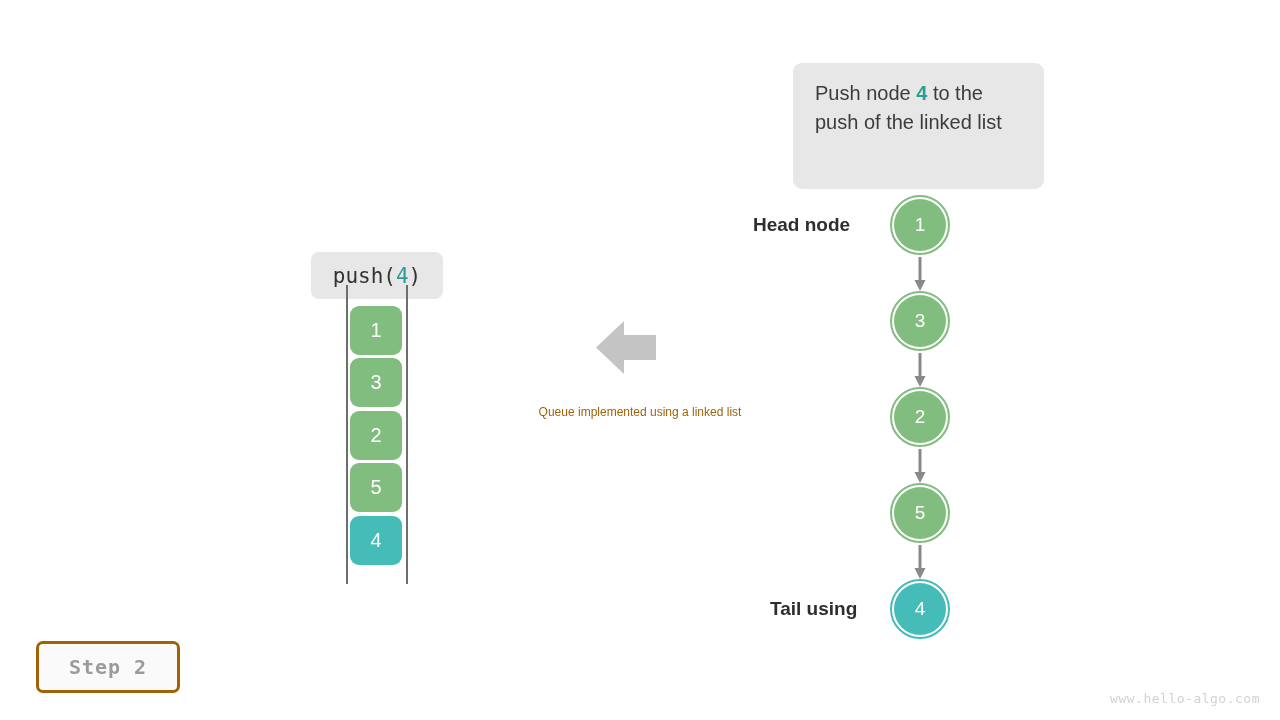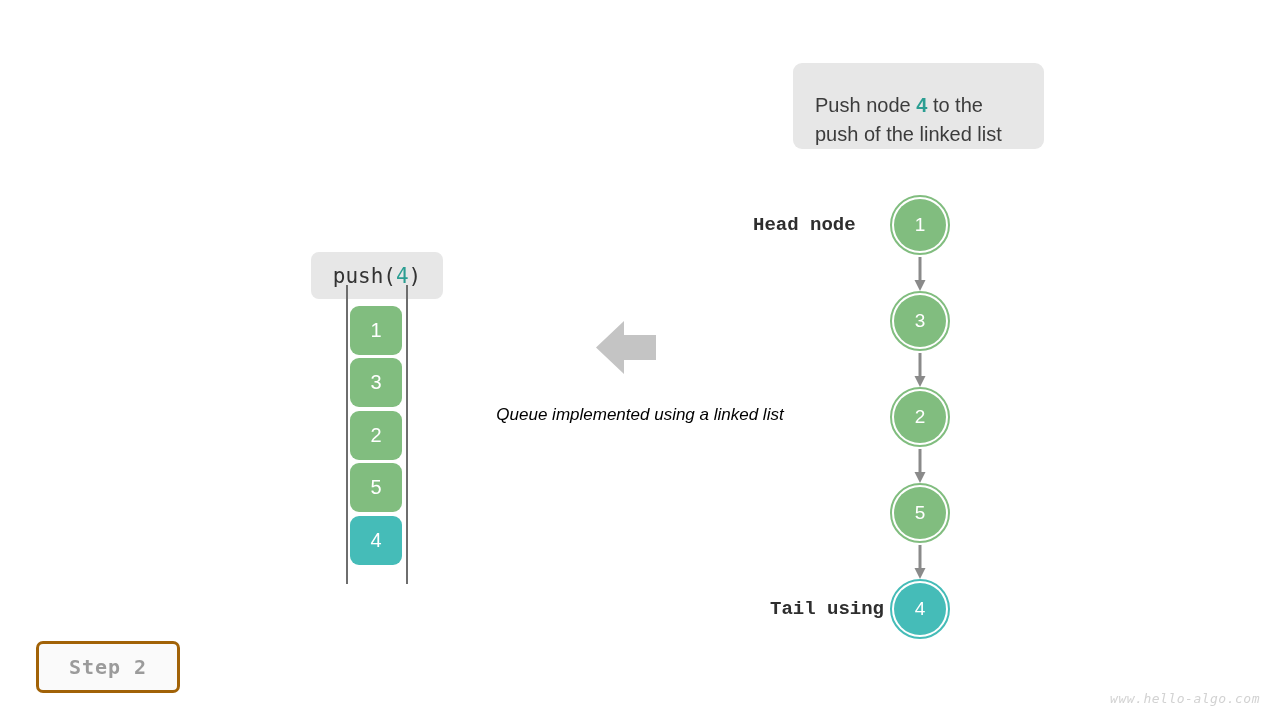--- a/index.html
+++ b/index.html
@@ -18,25 +18,25 @@
     position: absolute;
     inset: 0;
   }
 
   
   .caption-box {
     position: absolute;
     left: 793px;
     top: 63px;
     width: 251px;
-    height: 86px;
+    height: 126px;
     background: #e7e7e7;
     border-radius: 9px;
     box-sizing: border-box;
-    padding: 28px 22px 0 22px;
+    padding: 16px 22px 0 22px;
   }
   .caption-text {
     font-size: 20px;
     line-height: 29px;
     color: #3c3c3c;
     font-family: "Liberation Sans", sans-serif;
   }
   .accent-num {
     color: #2b9e92;
     font-weight: bold;
@@ -108,24 +108,23 @@
     top: 320px;
     width: 60px;
     height: 55px;
   }
   .mid-caption {
     position: absolute;
     left: 437px;
     top: 405px;
     width: 406px;
     text-align: center;
-    font-size: 17px;
-    color: #000000;
-    font-family: "Liberation Sans", sans-serif;
-    font-style: italic;
+    font-size: 12px;
+    color: #a16207;
+    font-family: "Liberation Sans", sans-serif;
   }
 
   
   .linked-list {
     position: absolute;
     left: 860px;
     top: 185px;
     width: 130px;
     height: 470px;
   }
@@ -163,21 +162,21 @@
     width: 12px;
     height: 36px;
   }
 
   
   .side-label {
     position: absolute;
     font-size: 19px;
     font-weight: bold;
     color: #2e2e2e;
-    font-family: Liberation Mono, monospace;
+    font-family: Liberation Sans, sans-serif;
     white-space: nowrap;
   }
   .head-label { left: 753px; top: 214px; }
   .tail-label { left: 770px; top: 598px; }
 
   
   .step-badge {
     position: absolute;
     left: 36px;
     top: 641px;
@@ -201,21 +200,20 @@
 
   
   .watermark {
     position: absolute;
     right: 20px;
     bottom: 14px;
     font-family: "DejaVu Sans Mono", monospace;
     font-size: 13px;
     color: #d2d2d2;
     letter-spacing: 0.5px;
-    font-style: italic;
   }
 </style>
 </head>
 <body>
 
 <div class="stage">
 
   <div class="caption-box">
     <div class="caption-text">
       <span>Push node </span><span class="accent-num">4</span><span> to the</span><br>

